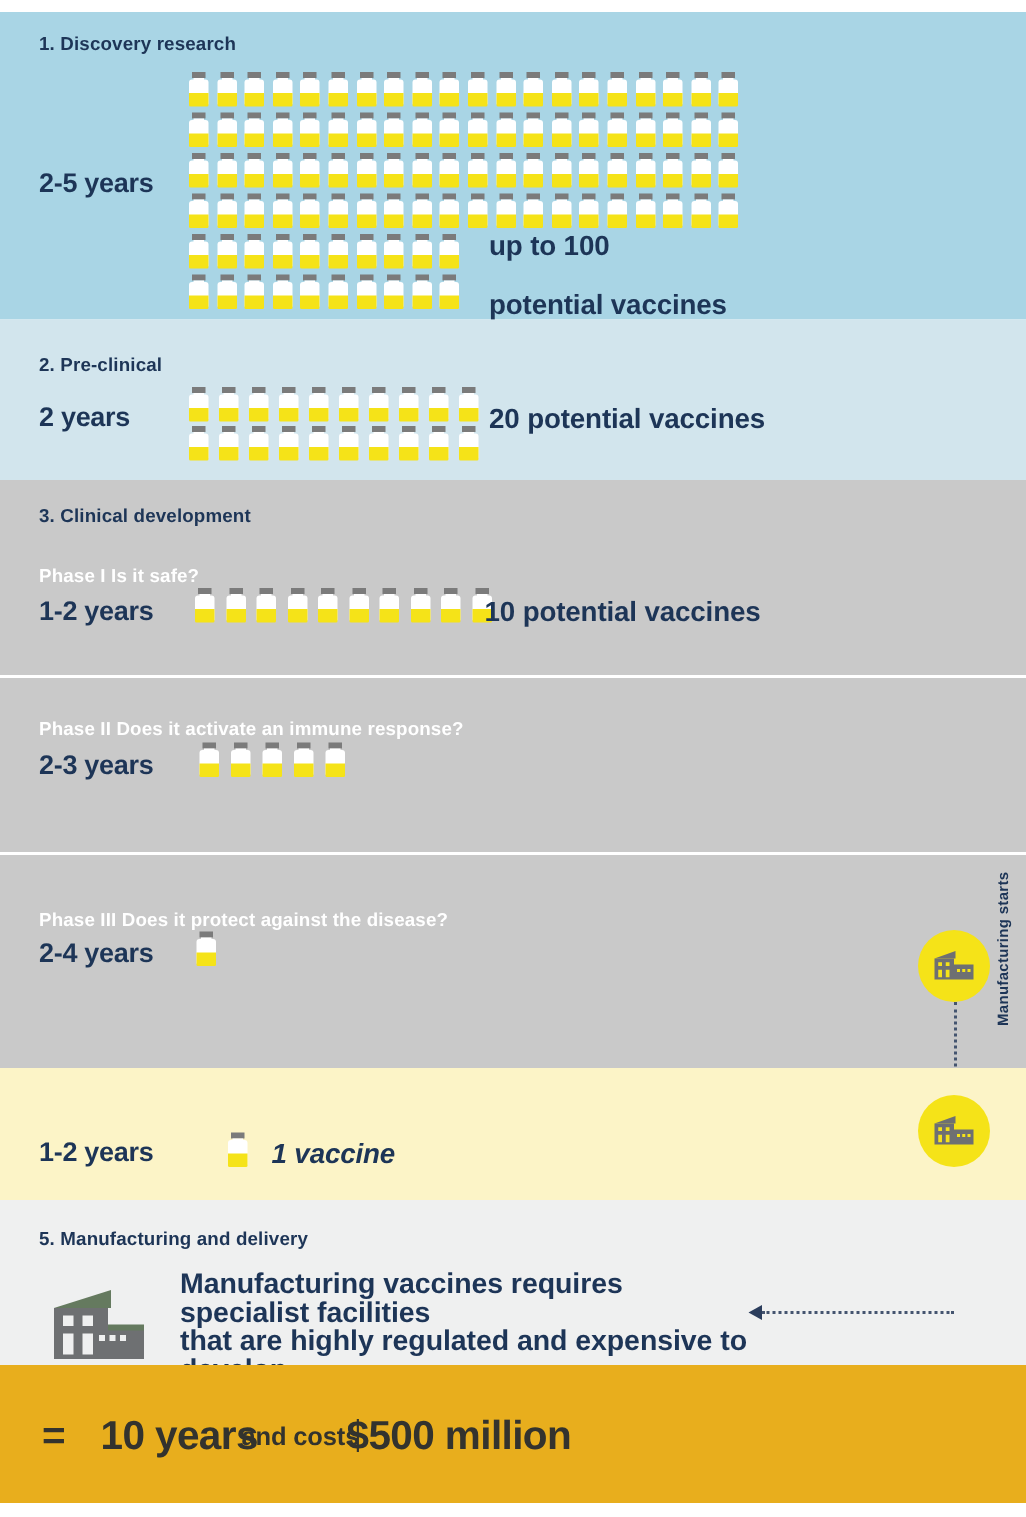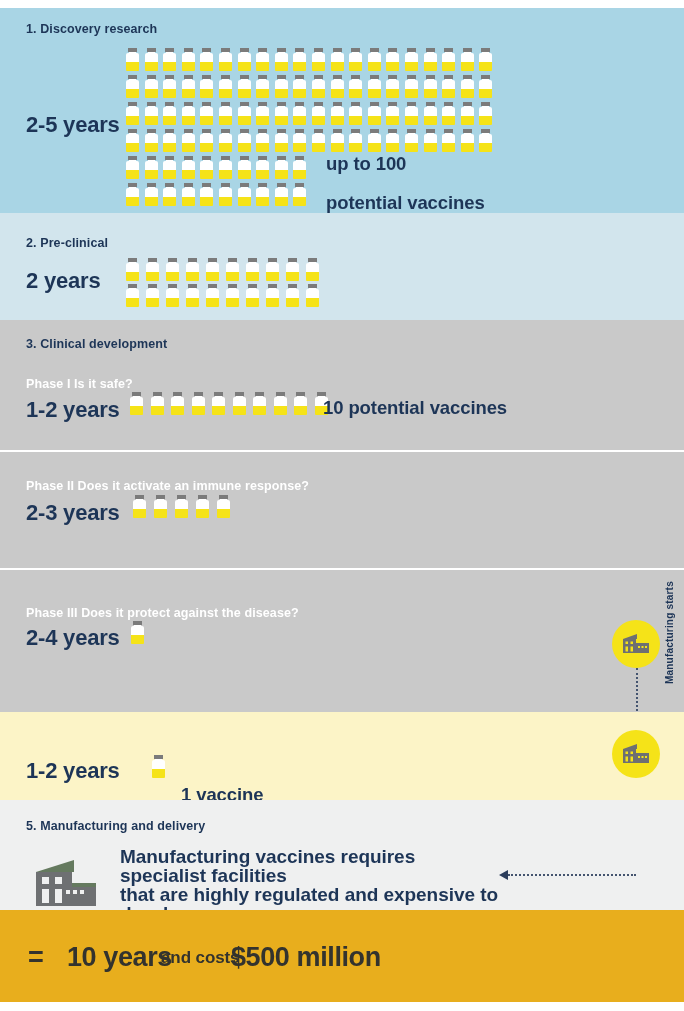--- a/index.html
+++ b/index.html
@@ -50,21 +50,21 @@
     color: #ffffff;
     font-size: 12.5px;
     font-weight: bold;
     letter-spacing: 0.1px;
     white-space: nowrap;
     margin-top: 12px;
   }
   .years {
     position: absolute;
     color: #1d3557;
-    font-size: 22px;
+    font-size: 18px;
     font-weight: bold;
     letter-spacing: -0.2px;
     white-space: nowrap;
   }
   .count-label {
     position: absolute;
     color: #1d3557;
     font-size: 18.5px;
     font-weight: bold;
     letter-spacing: -0.1px;
@@ -957,20 +957,21 @@
         </div>
       <div class="vial">
           <span class="cap"></span>
           <span class="body"></span>
           <span class="neck"></span>
           <span class="fill"></span>
         </div>
     </div>
   </div>
 
+  <div class="count-label" style="left:326px; top:268px;">20 potential vaccines</div>
 
   <div class="band band-phase1"></div>
 
   <div class="step-title" style="left:26px; top:337px;">3. Clinical development</div>
 
   <div class="phase-title" style="left:26px; top:365px;">Phase I Is it safe?</div>
 
   <div class="years" style="left:26px; top:397px;">1-2 years</div>
 
   <div class="vial-grid grid-phase1" style="left:130px; top:392px;">
@@ -1128,21 +1129,21 @@
     <div class="vial-row">
       <div class="vial">
           <span class="cap"></span>
           <span class="body"></span>
           <span class="neck"></span>
           <span class="fill"></span>
         </div>
     </div>
   </div>
 
-  <div class="count-label" style="left:181px; top:784px;">1 vaccine</div>
+  <div class="count-label" style="left:181px; top:758px;font-style:italic;">1 vaccine</div>
 
   <div class="factory-marker" style="left:612px; top:730px;">
     <svg width="30" height="22" viewBox="0 0 30 22" aria-hidden="true">
       <polygon points="2,6 16,1 16,6" fill="#6e7072"></polygon>
       <rect x="2" y="6" width="13" height="14" fill="#6e7072"></rect>
       <rect x="15" y="10" width="13" height="10" fill="#6e7072"></rect>
       <rect x="4.5" y="8.5" width="2.5" height="2.5" fill="#f5e318"></rect>
       <rect x="9.5" y="8.5" width="2.5" height="2.5" fill="#f5e318"></rect>
       <rect x="4.5" y="13.5" width="2.5" height="5" fill="#f5e318"></rect>
       <rect x="9.5" y="13.5" width="2.5" height="5" fill="#f5e318"></rect>

